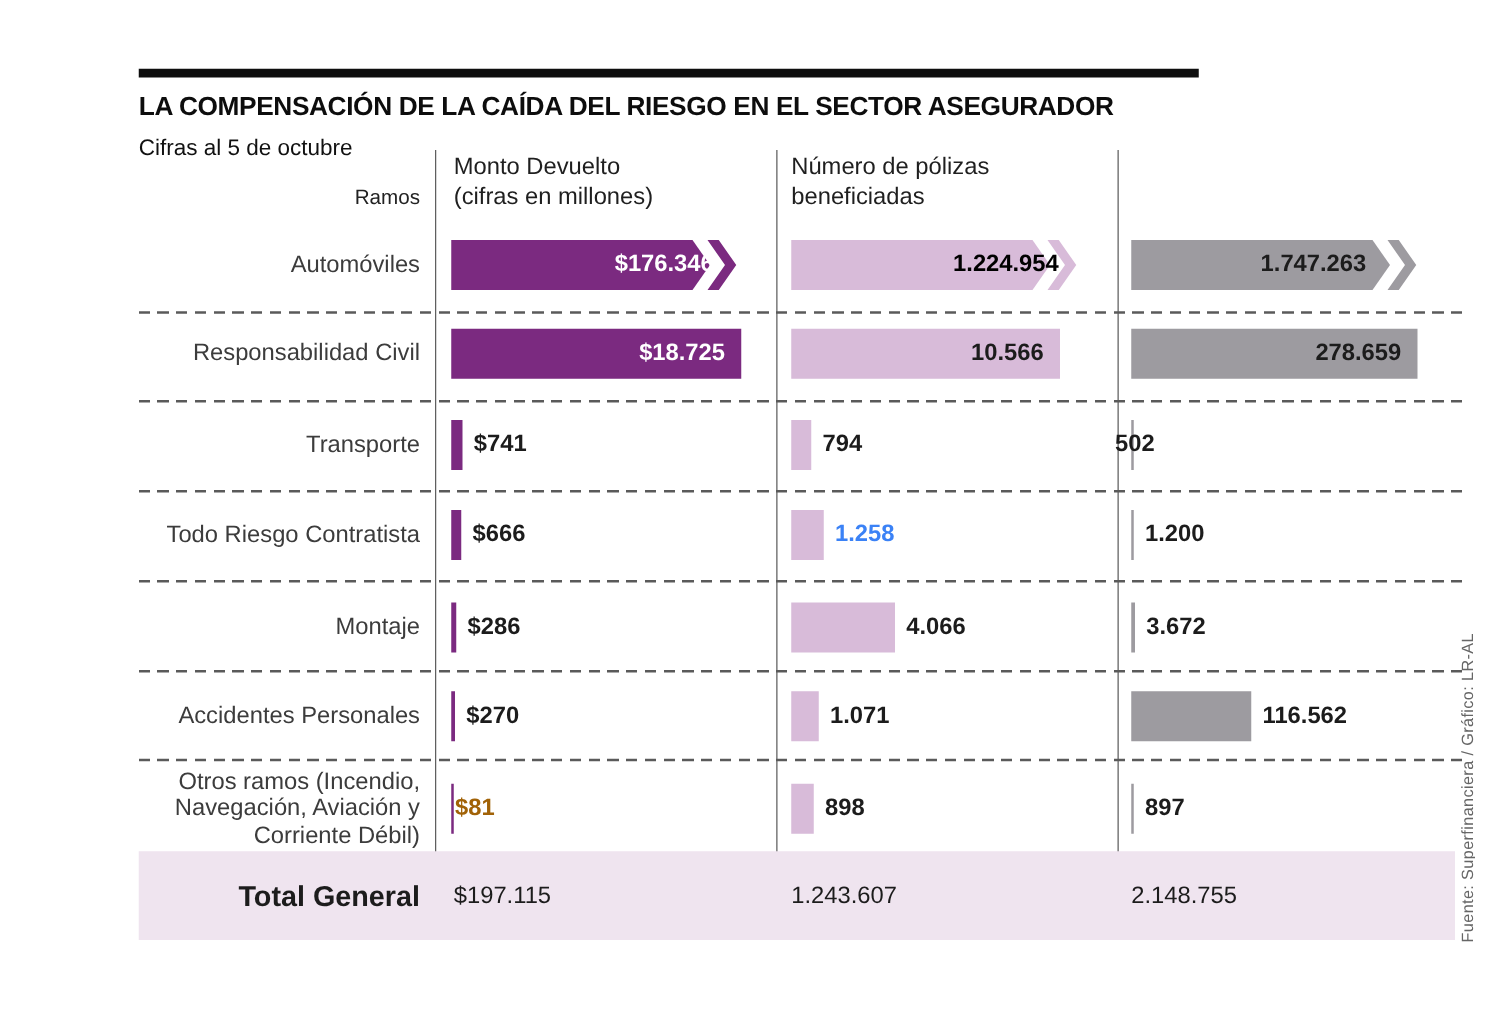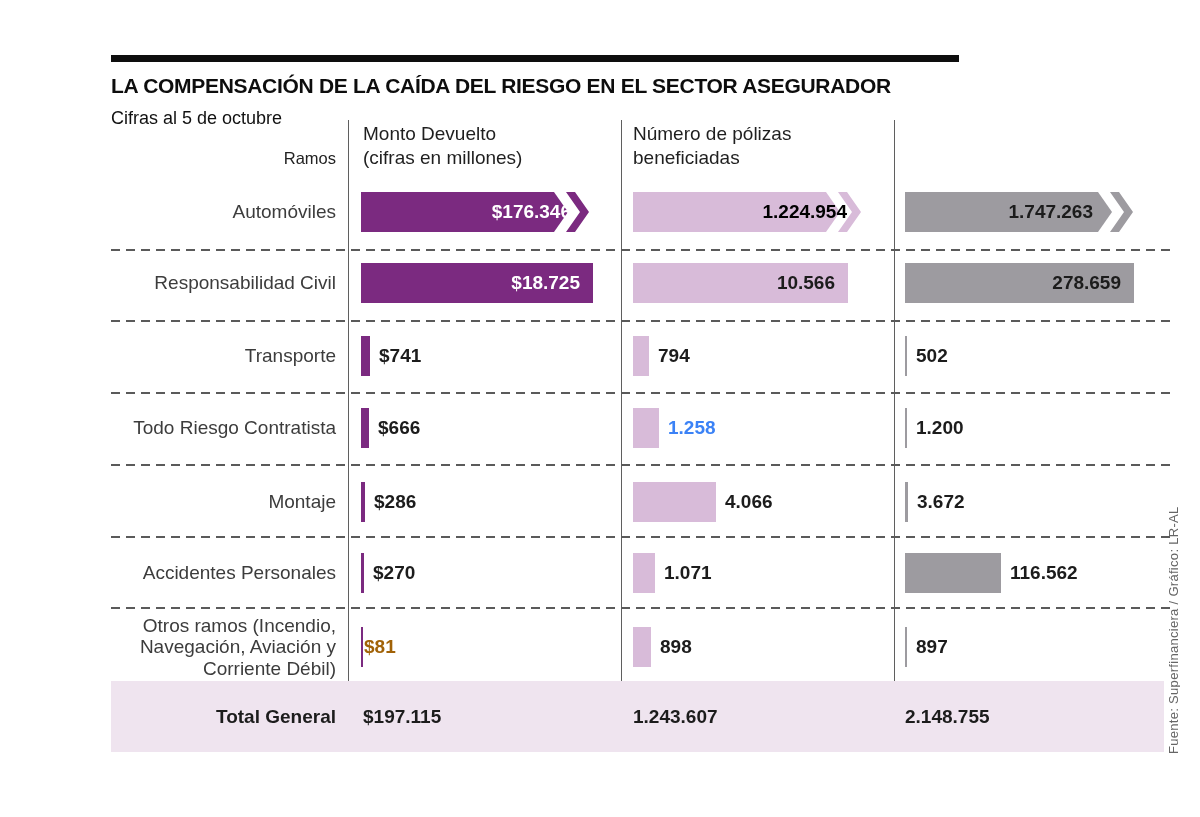--- a/index.html
+++ b/index.html
@@ -14,22 +14,22 @@
   #ramos-label{left:63px;top:149px;width:225px;text-align:right;font-size:16.5px;color:#222;}
   .col-header{top:122px;width:245px;font-size:19px;line-height:1.28;color:#1f1f1f;white-space:pre-line;}
   .vsep{top:120px;width:1px;height:632px;background:#5f5f5f;}
   .dash{left:63px;width:1065px;height:2px;
     background:repeating-linear-gradient(to right,#5a5a5a 0 9px,transparent 9px 15px);}
   .row-label{left:63px;width:225px;text-align:right;font-size:19px;line-height:1.12;color:#3c3c3c;transform:translateY(-50%);white-space:pre-line;}
   .bar{height:40px;}
   .bar-val{font-size:19px;font-weight:bold;line-height:40px;white-space:nowrap;}
   .bar-val.inside{text-align:right;}
   #total-band{left:63px;top:681px;width:1053px;height:71px;background:#EFE4EF;}
-  .total-label{left:63px;top:697px;width:225px;text-align:right;font-size:19px;font-weight:bold;color:#1c1c1c;line-height:40px;}
-  .total-val{top:697px;font-size:19px;font-weight:bold;line-height:40px;color:#1c1c1c;}
+  .total-label{left:63px;top:697px;width:225px;text-align:right;font-size:23px;font-weight:bold;color:#1c1c1c;line-height:40px;}
+  .total-val{top:697px;font-size:19px;font-weight:normal;line-height:40px;color:#1c1c1c;}
   #credit{left:1118px;top:478px;height:276px;writing-mode:vertical-rl;transform:rotate(180deg);
     font-size:13px;color:#666;letter-spacing:0.3px;white-space:nowrap;}
 </style>
 </head>
 <body>
 
 <div id="stage">
   <div class="abs" id="top-rule"></div>
   <div class="abs" id="title">LA COMPENSACIÓN DE LA CAÍDA DEL RIESGO EN EL SECTOR ASEGURADOR</div>
   <div class="abs" id="subtitle">Cifras al 5 de octubre</div>
@@ -73,21 +73,21 @@
       <div class="abs bar" style="left: 585px; top: 263px; width: 215px; background: rgb(216, 187, 217);"></div>
       <div class="abs bar-val inside" style="left: 585px; top: 263px; width: 202px; color: rgb(28, 28, 28);">10.566</div>
       <div class="abs bar" style="left: 857px; top: 263px; width: 229px; background: rgb(157, 155, 160);"></div>
       <div class="abs bar-val inside" style="left: 857px; top: 263px; width: 216px; color: rgb(28, 28, 28);">278.659</div>
       <div class="abs row-label" style="top: 356px;">Transporte</div>
       <div class="abs bar" style="left: 313px; top: 336px; width: 9px; background: rgb(123, 42, 128);"></div>
       <div class="abs bar-val" style="left: 331px; top: 336px; color: rgb(28, 28, 28);">$741</div>
       <div class="abs bar" style="left: 585px; top: 336px; width: 16px; background: rgb(216, 187, 217);"></div>
       <div class="abs bar-val" style="left: 610px; top: 336px; color: rgb(28, 28, 28);">794</div>
       <div class="abs bar" style="left: 857px; top: 336px; width: 2px; background: rgb(157, 155, 160);"></div>
-      <div class="abs bar-val" style="left: 868px; top: 336px; color: rgb(28, 28, 28);">502</div>
+      <div class="abs bar-val" style="left: 844px; top: 336px; color: rgb(28, 28, 28);">502</div>
       <div class="abs row-label" style="top: 428px;">Todo Riesgo Contratista</div>
       <div class="abs bar" style="left: 313px; top: 408px; width: 8px; background: rgb(123, 42, 128);"></div>
       <div class="abs bar-val" style="left: 330px; top: 408px; color: rgb(28, 28, 28);">$666</div>
       <div class="abs bar" style="left: 585px; top: 408px; width: 26px; background: rgb(216, 187, 217);"></div>
       <div class="abs bar-val" style="left: 620px; top: 408px; color: #3b82f6;">1.258</div>
       <div class="abs bar" style="left: 857px; top: 408px; width: 2px; background: rgb(157, 155, 160);"></div>
       <div class="abs bar-val" style="left: 868px; top: 408px; color: rgb(28, 28, 28);">1.200</div>
       <div class="abs row-label" style="top: 502px;">Montaje</div>
       <div class="abs bar" style="left: 313px; top: 482px; width: 4px; background: rgb(123, 42, 128);"></div>
       <div class="abs bar-val" style="left: 326px; top: 482px; color: rgb(28, 28, 28);">$286</div>

